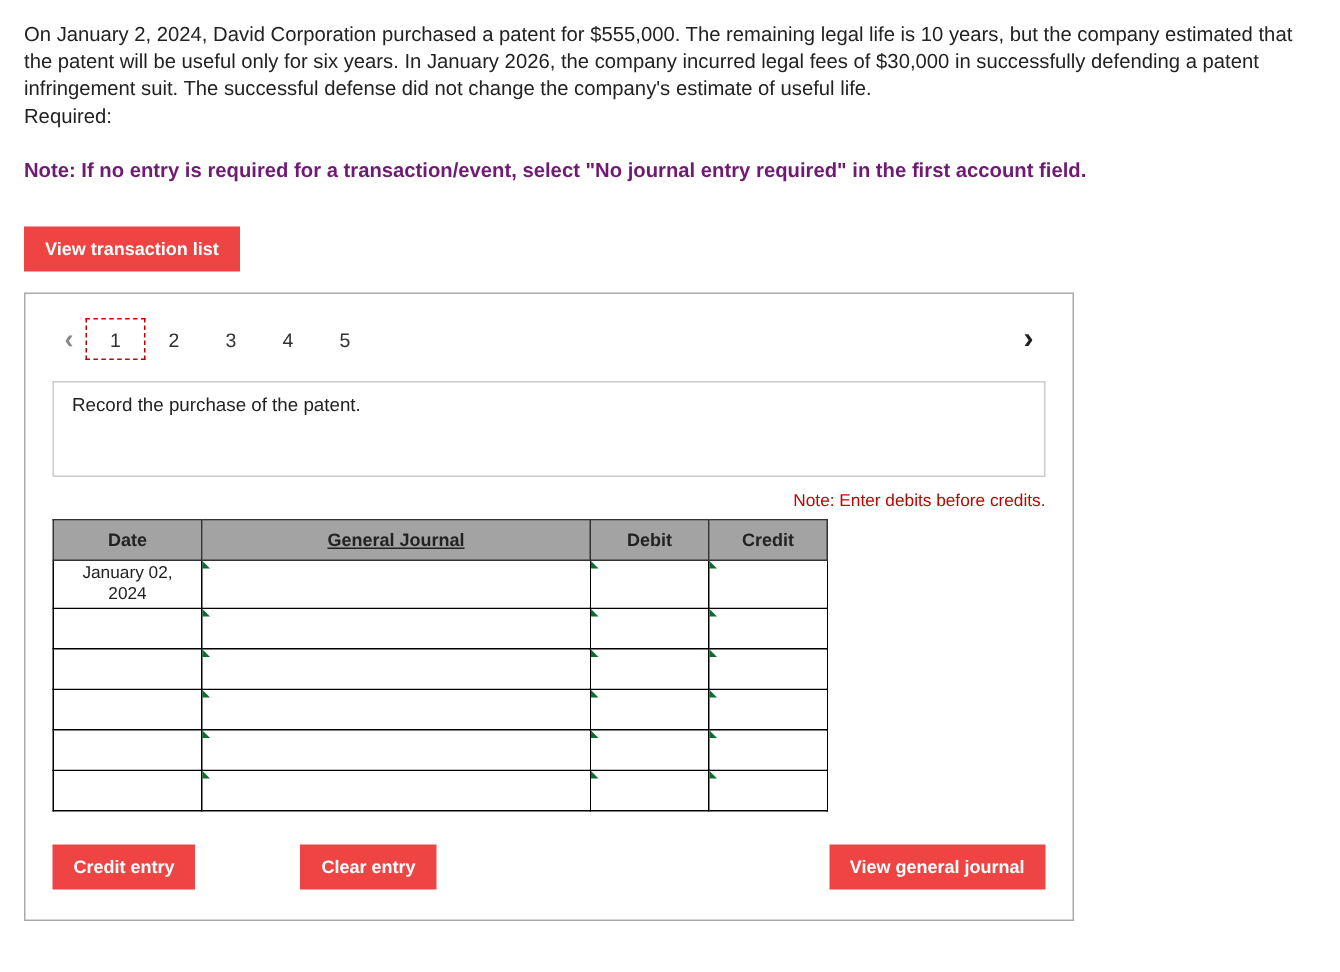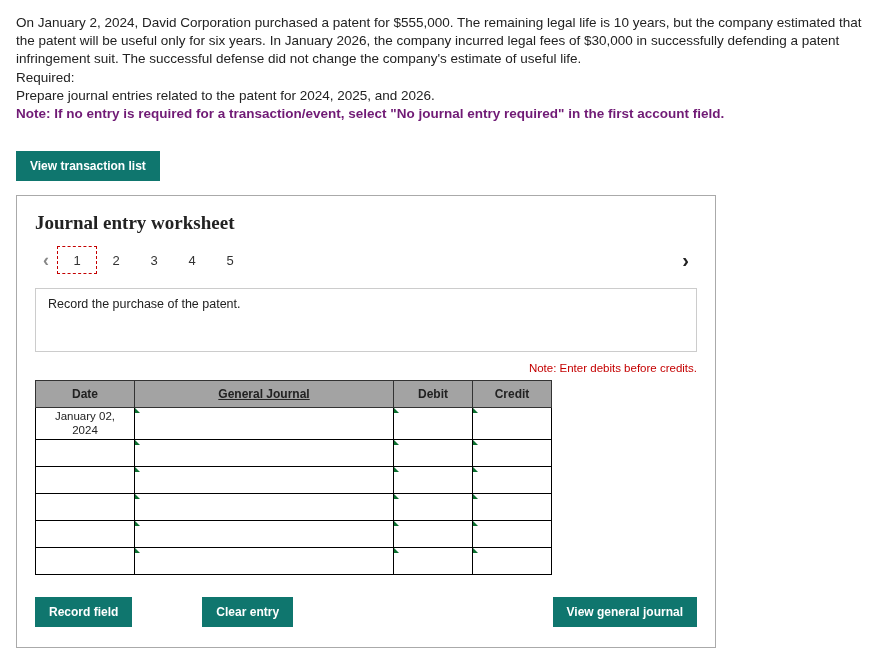--- a/index.html
+++ b/index.html
@@ -10,21 +10,21 @@
     color: #222;
     font-size: 13.5px;
     width: 893px;
     box-sizing: border-box;
   }
   .problem { line-height: 1.35; margin-bottom: 28px; }
   .required { font-weight: normal; }
   .note-red { color: #701a75; font-weight: bold; }
   .btn {
     display: inline-block;
-    background: #0f766e;
+    background: #ef4444;
     color: #fff;
     font-size: 12px;
     padding: 8px 14px;
     border: none;
     cursor: pointer;
     font-weight: bold;
   }
   .view-trans-wrap { margin-bottom: 14px; }
 
   .worksheet {
@@ -106,30 +106,29 @@
     margin-top: 22px;
     align-items:center;
   }
 </style>
 </head>
 <body>
 
 <div class="problem">
   <span>On January 2, 2024, David Corporation purchased a patent for $555,000. The remaining legal life is 10 years, but the company estimated that the patent will be useful only for six years. In January 2026, the company incurred legal fees of $30,000 in successfully defending a patent infringement suit. The successful defense did not change the company's estimate of useful life.</span><br>
   <span class="required">Required:</span><br>
-  <span>Prepare journal entries related to the patent for 2024, 2025, and 2026.</span><br>
+  <br>
   <span class="note-red">Note: If no entry is required for a transaction/event, select "No journal entry required" in the first account field.</span>
 </div>
 
 <div class="view-trans-wrap">
   <button class="btn">View transaction list</button>
 </div>
 
 <div class="worksheet">
-  <div class="ws-title">Journal entry worksheet</div>
 
   <div class="tab-row">
     <span class="tab-arrow">‹</span>
     <span class="tab active">1</span>
     <span class="tab">2</span>
     <span class="tab">3</span>
     <span class="tab">4</span>
     <span class="tab">5</span>
     <span class="tab-arrow right">›</span>
   </div>
@@ -220,17 +219,17 @@
             <span class="tri"></span>
           </td>
       <td>
             <span class="tri"></span>
           </td>
     </tr>
   </tbody>
     </table>
 
   <div class="action-row">
-    <button class="btn">Record field</button>
+    <button class="btn">Credit entry</button>
     <button class="btn">Clear entry</button>
     <button class="btn" style="margin-left:auto">View general journal</button>
   </div>
 </div>
 
 </body></html>

